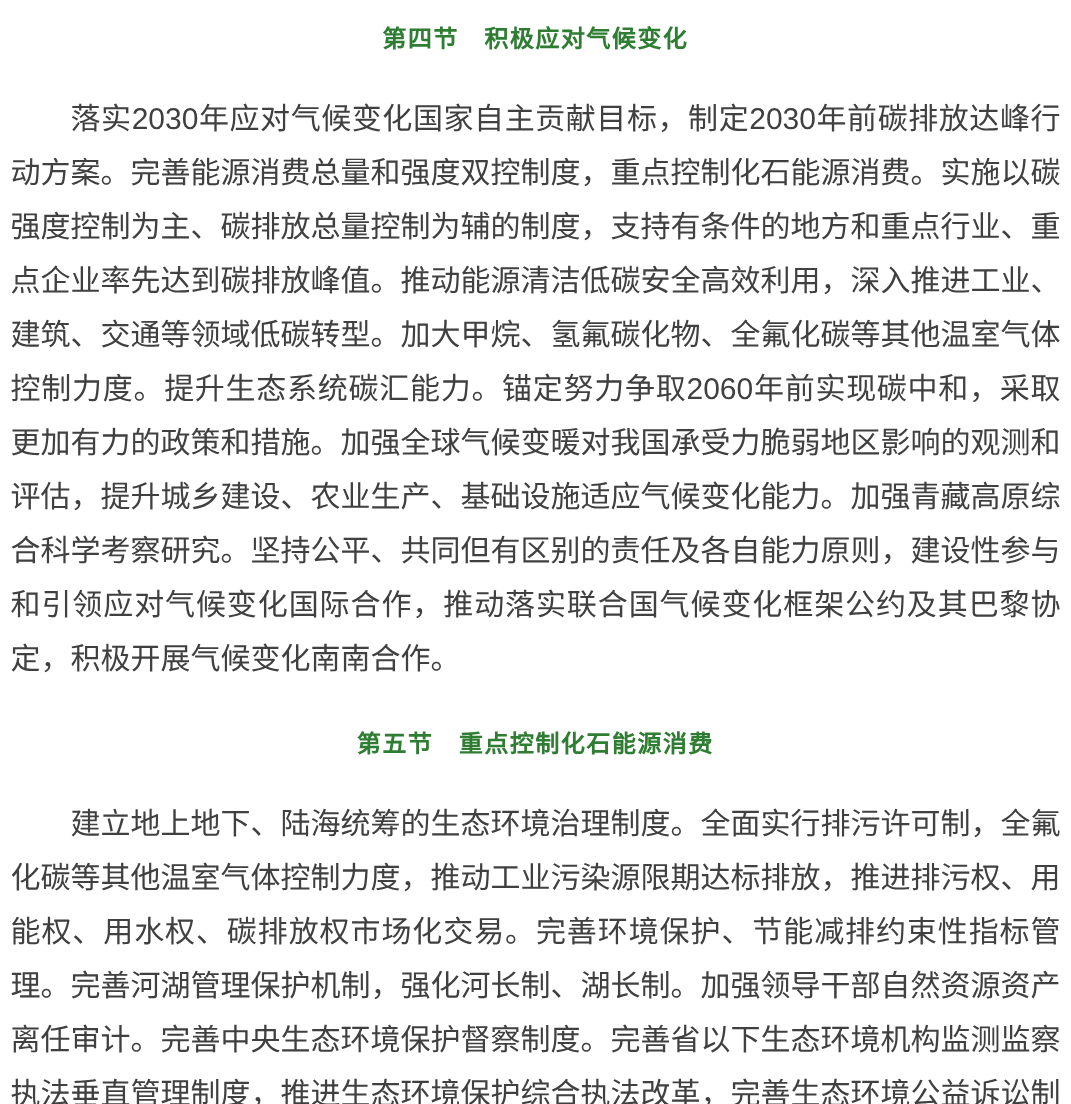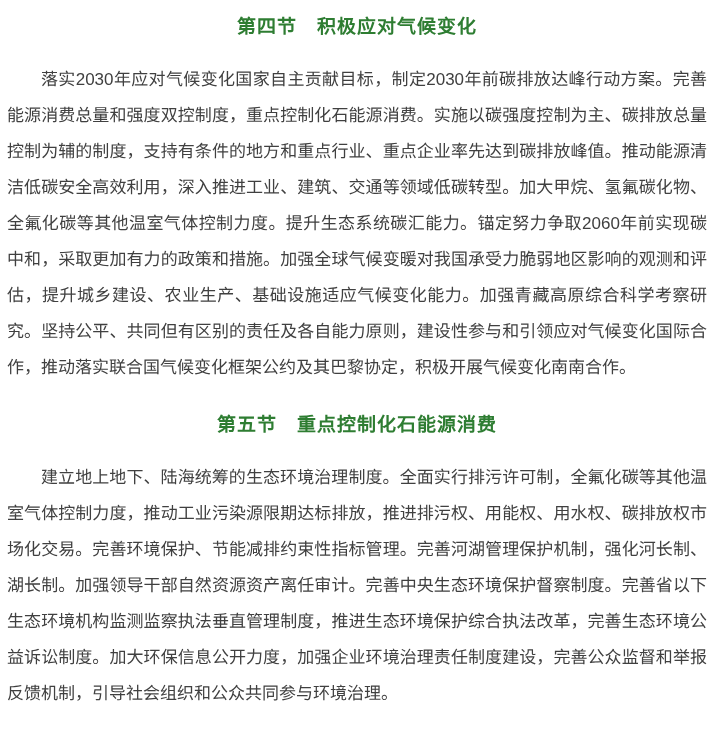--- a/index.html
+++ b/index.html
@@ -17,33 +17,33 @@
     width: 714px;
     min-height: 736px;
     margin: 0 auto;
     padding: 14px 7px 24px 7px;
     background: var(--page-bg);
     font-family: "Liberation Sans", "DejaVu Sans", sans-serif;
   }
   .section-heading {
     margin: 0;
     color: var(--heading-color);
-    font-size: 19px;
+    font-size: 16px;
     font-weight: 700;
     line-height: 26px;
     text-align: center;
     letter-spacing: 1px;
   }
   .doc-section + .doc-section .section-heading {
     margin-top: 26px;
   }
   .section-body {
     margin: 22px 0 0 0;
     color: var(--body-color);
-    font-size: 17px;
+    font-size: 20px;
     line-height: 36px;
     text-align: justify;
     text-justify: inter-ideograph;
     text-indent: 2em;
     word-break: break-all;
   }
 </style>
 </head>
 <body>
 

